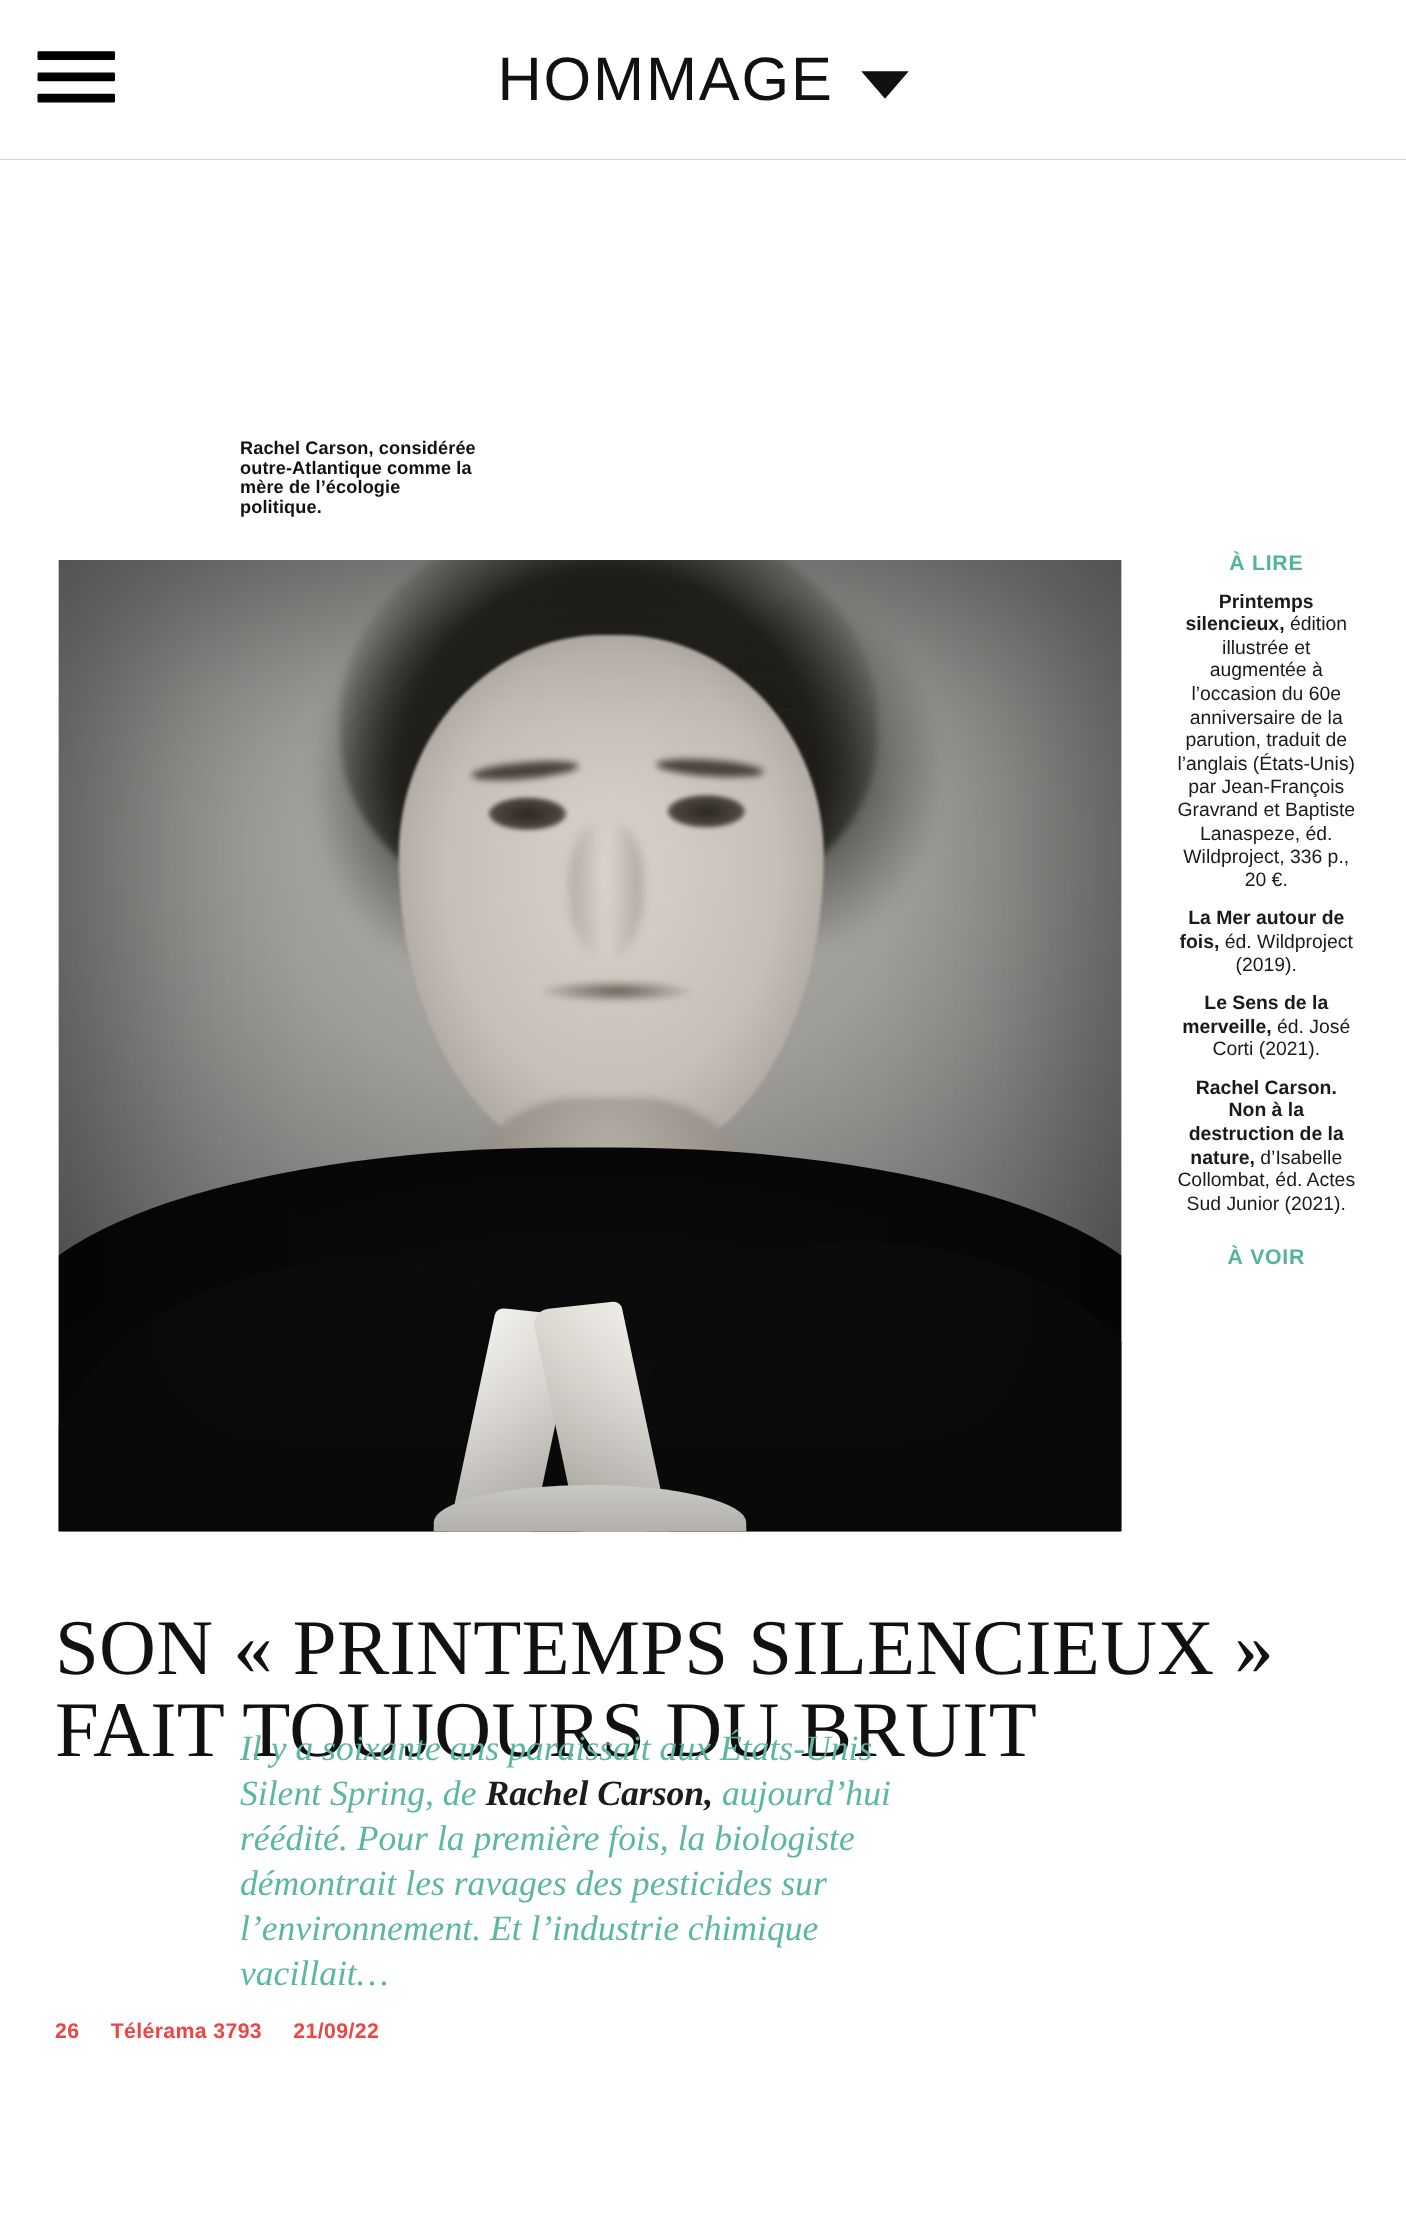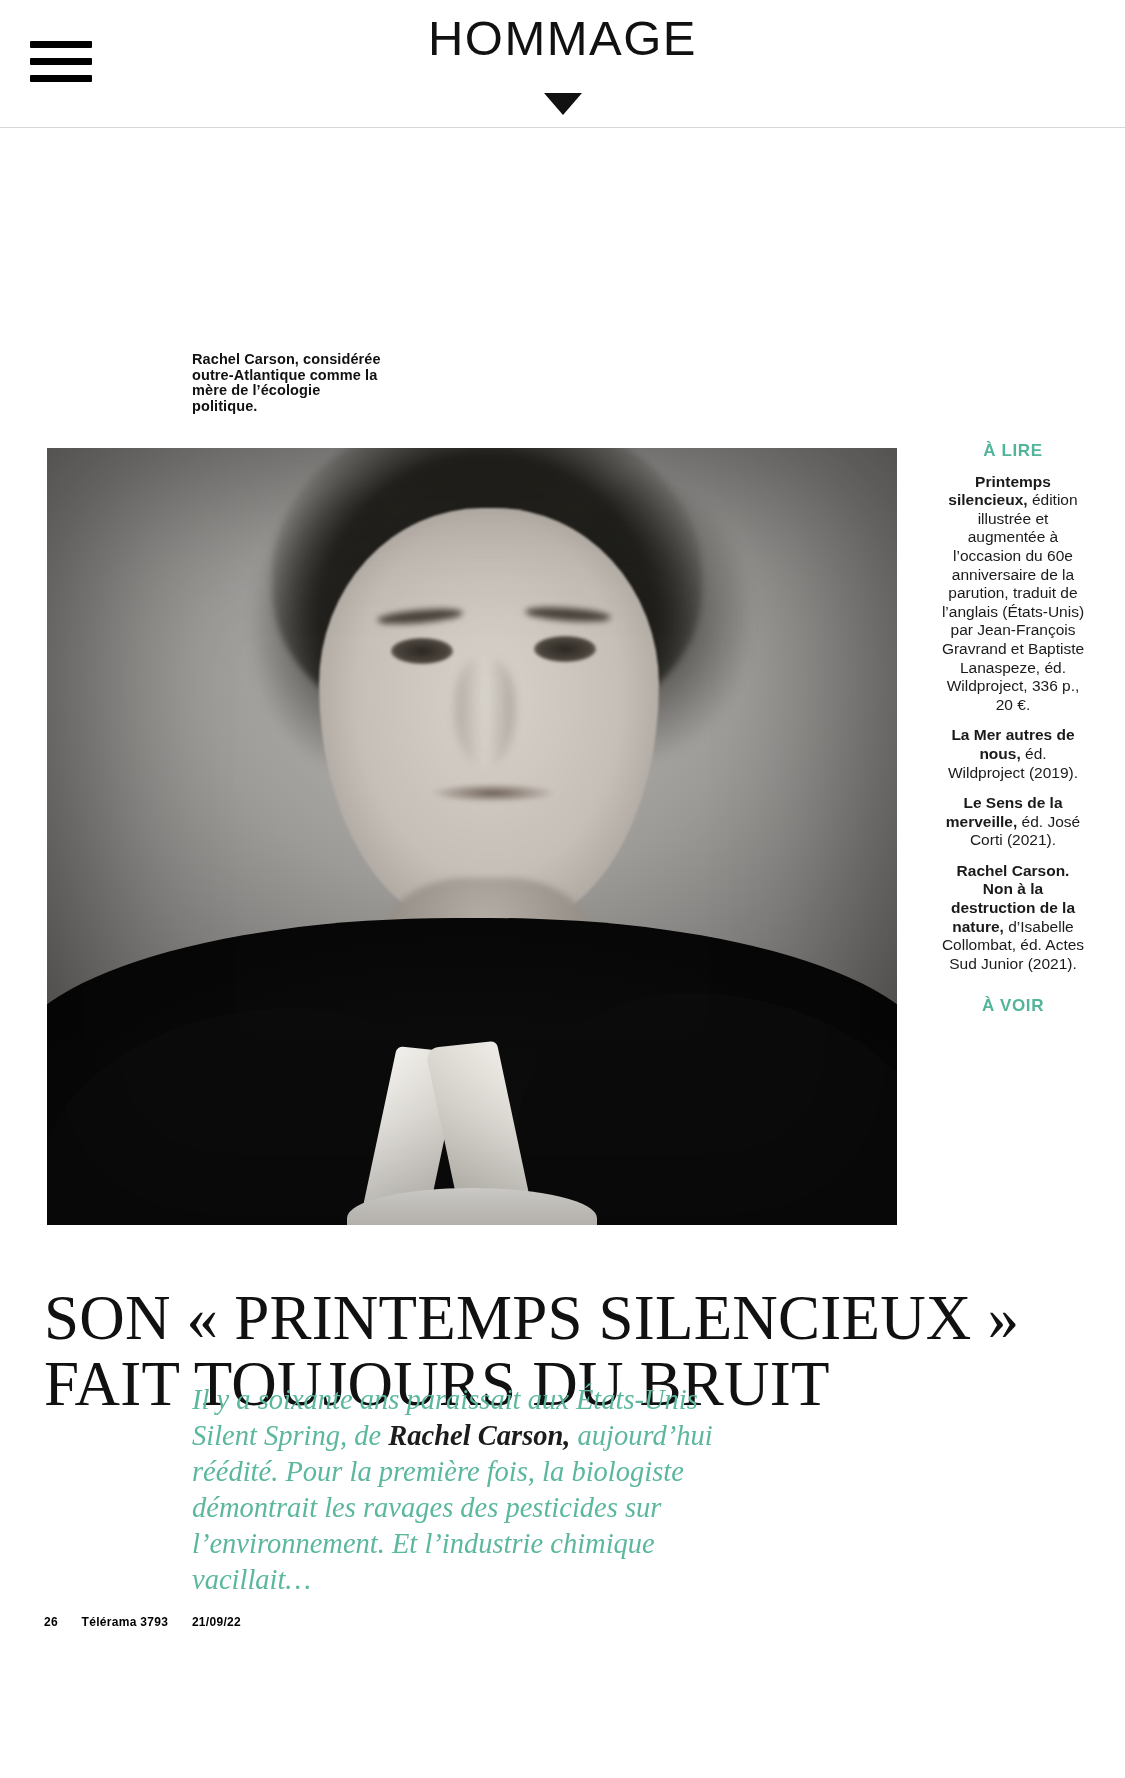--- a/index.html
+++ b/index.html
@@ -45,21 +45,20 @@
   #hamburger span:nth-child(3) { top: 39px; }
 
   #title-wrap {
     position: absolute;
     left: 0; top: 0;
     width: 1125px; height: 128px;
     display: flex;
     align-items: center;
     justify-content: center;
     gap: 22px;
-    flex-direction: column;
   }
   #section-title {
     font-family: "Liberation Sans", sans-serif;
     font-size: 49px;
     font-weight: 400;
     letter-spacing: 1.5px;
     color: #111;
     line-height: 1;
   }
   #caret {
@@ -278,23 +277,23 @@
   #standfirst .name {
     color: #1c1c1c;
     font-weight: bold;
   }
 
   
   #footer {
     position: absolute;
     left: 44px;
     top: 1478px;
-    font-size: 12px;
+    font-size: 17px;
     font-weight: bold;
-    color: #000000;
+    color: #ef4444;
     letter-spacing: 0.3px;
   }
   #footer span { margin-right: 20px; }
 </style>
 </head>
 <body>
 
 <div id="topbar">
   <div id="hamburger">
     <span></span>
@@ -330,21 +329,21 @@
     <div class="collar-l"></div>
     <div class="collar-r"></div>
     <div class="collar-base"></div>
     <div class="vignette"></div>
   </div>
 
   <div id="rail">
     <div class="rail-head">À LIRE</div>
 
     <p><span class="b">Printemps silencieux,</span> <span>édition illustrée et augmentée à l’occasion du 60e anniversaire de la parution, traduit de l’anglais (États-Unis) par Jean-François Gravrand et Baptiste Lanaspeze, éd. Wildproject, 336 p., 20 €.</span></p>
-    <p><span class="b">La Mer autres de nous,</span> <span>éd. Wildproject (2019).</span></p>
+    <p><span class="b">La Mer autour de fois,</span> <span>éd. Wildproject (2019).</span></p>
     <p><span class="b">Le Sens de la merveille,</span> <span>éd. José Corti (2021).</span></p>
     <p><span class="b">Rachel Carson. Non à la destruction de la nature,</span> <span>d’Isabelle Collombat, éd. Actes Sud Junior (2021).</span></p>
 
     <div class="rail-head second">À VOIR</div>
   </div>
 
   <div id="headline">
     <div>SON « PRINTEMPS SILENCIEUX »</div>
     <div>FAIT TOUJOURS DU BRUIT</div>
   </div>

